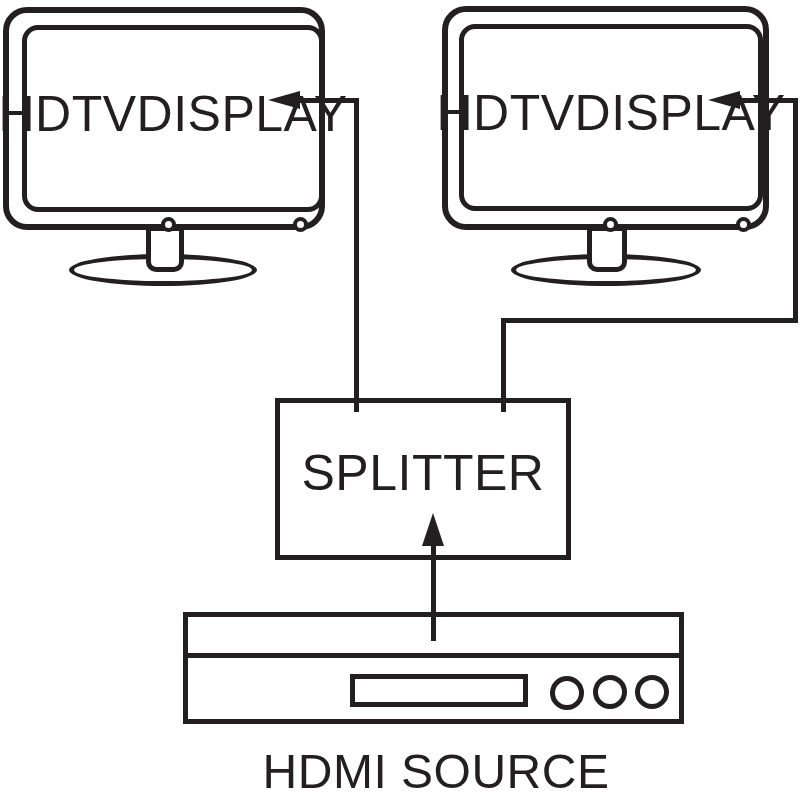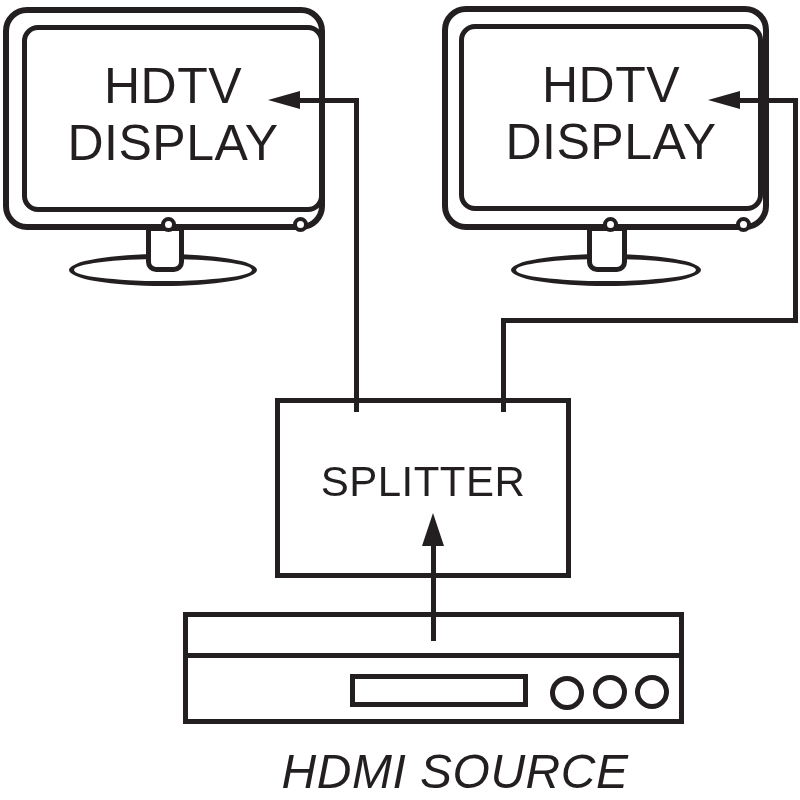--- a/index.html
+++ b/index.html
@@ -23,21 +23,21 @@
     background:var(--bg);
     border:6px solid var(--ink);
     border-radius:24px;
     z-index:3;
   }
   .screen{
     position:absolute;
     border:5px solid var(--ink);
     border-radius:16px;
     background:var(--bg);
-    display:flex;flex-direction:column;
+    display:flex;
     align-items:center;justify-content:center;
     text-align:center;
     font-size:50px;line-height:57px;
     letter-spacing:0.5px;
     padding-bottom:8px;
   }
   .bezel-dot{
     position:absolute;
     width:15px;height:15px;
     border:4px solid var(--ink);
@@ -55,27 +55,27 @@
     position:absolute;
     background:var(--bg);
     border:5px solid var(--ink);
     border-radius:50%;
     z-index:1;
   }
 
   
   .splitter-box{
     position:absolute;
-    left:275px;top:398px;width:296px;height:180px;
+    left:275px;top:398px;width:296px;height:162px;
     background:var(--bg);
     border:5px solid var(--ink);
     display:flex;flex-direction:column;
     align-items:center;justify-content:center;
     text-align:center;
-    font-size:42px;line-height:56px;
+    font-size:50px;line-height:56px;
     letter-spacing:0.5px;
     padding-bottom:12px;
     z-index:3;
   }
 
   
   .source-device{
     position:absolute;
     left:183px;top:612px;width:501px;height:112px;
     background:var(--bg);
@@ -95,26 +95,25 @@
   }
   .source-knob{
     position:absolute;
     width:34px;height:34px;
     border:5px solid var(--ink);
     border-radius:50%;
     background:var(--bg);
   }
   .source-label{
     position:absolute;
-    left:155px;top:747px;width:600px;
+    left:136px;top:747px;width:600px;
     text-align:center;
     font-size:48px;line-height:50px;
     letter-spacing:0.5px;
     z-index:3;
-    font-style:italic;
   }
 
   
   .wire{
     position:absolute;
     background:var(--ink);
     z-index:50;
   }
   .arrowhead-left{
     position:absolute;

